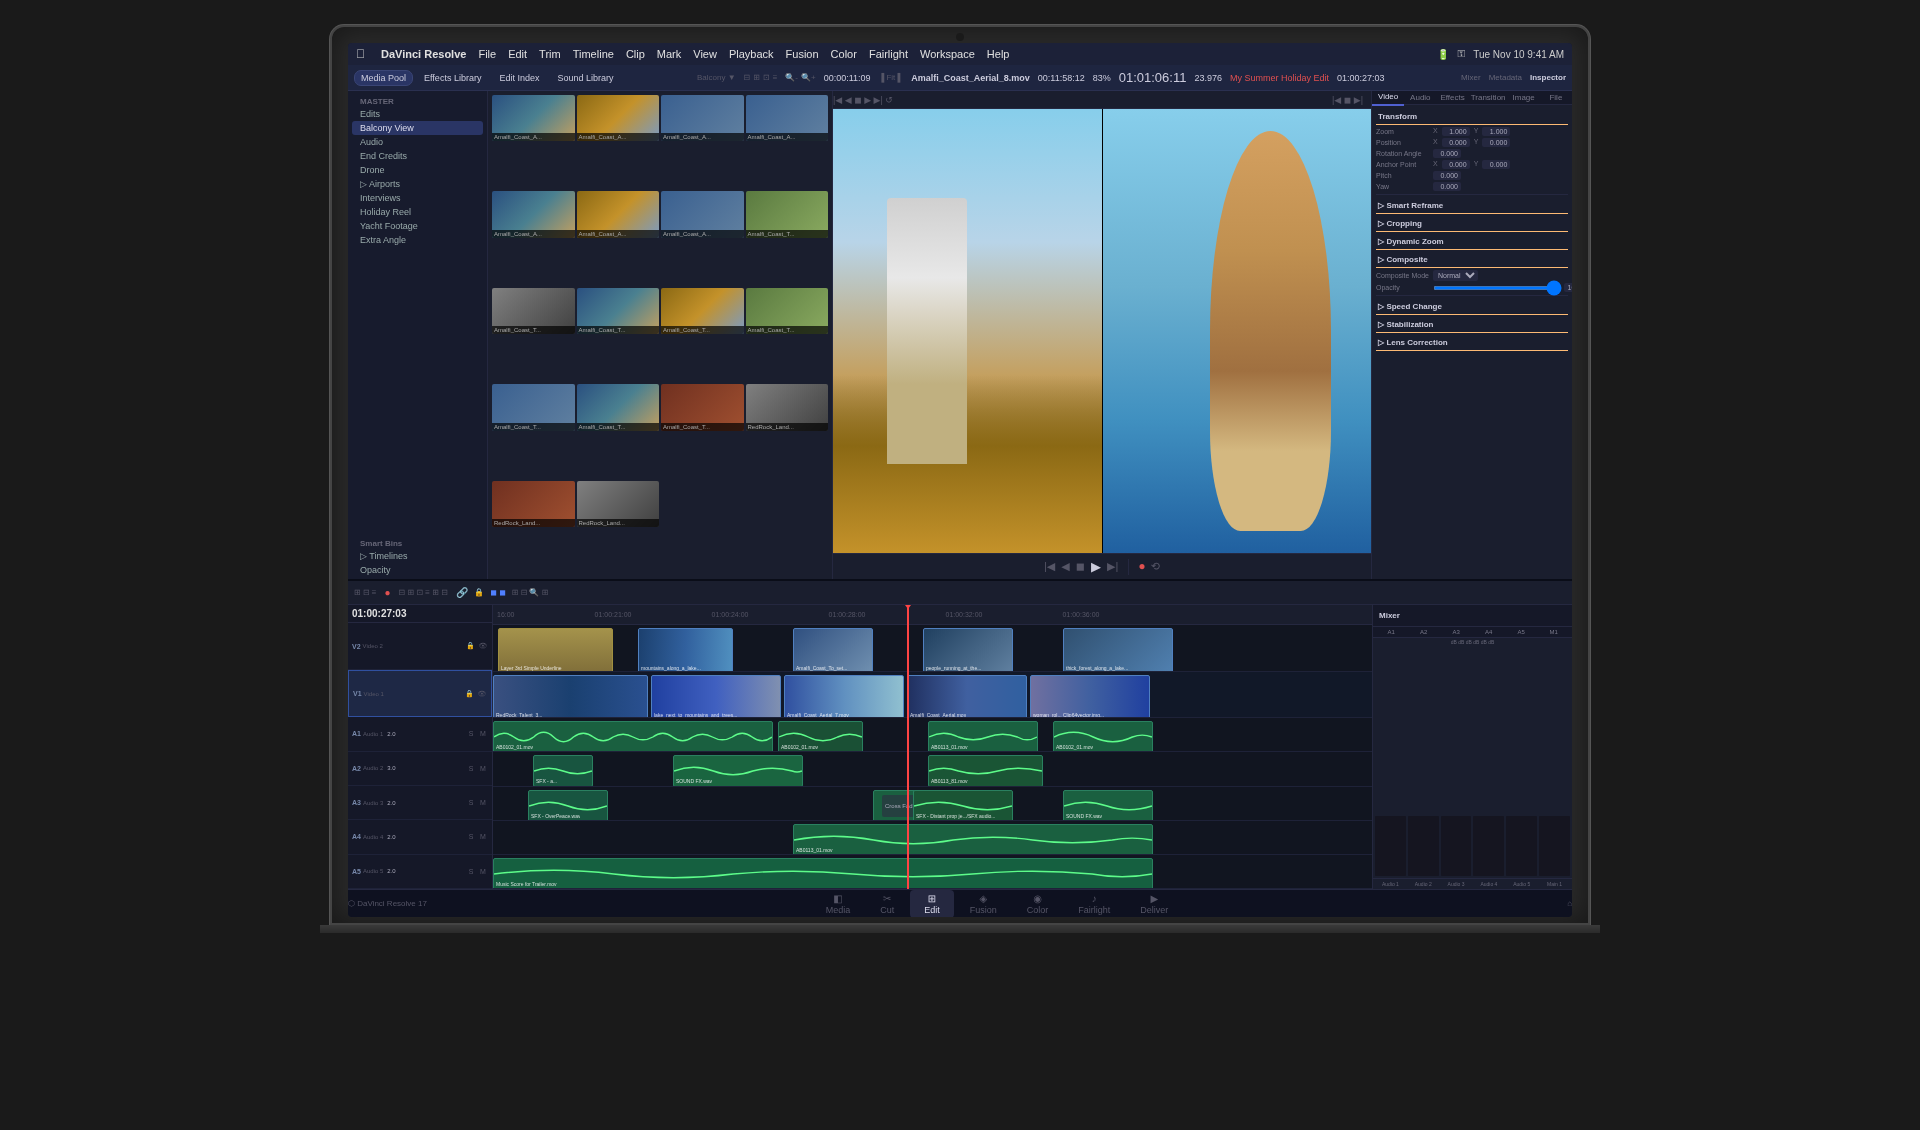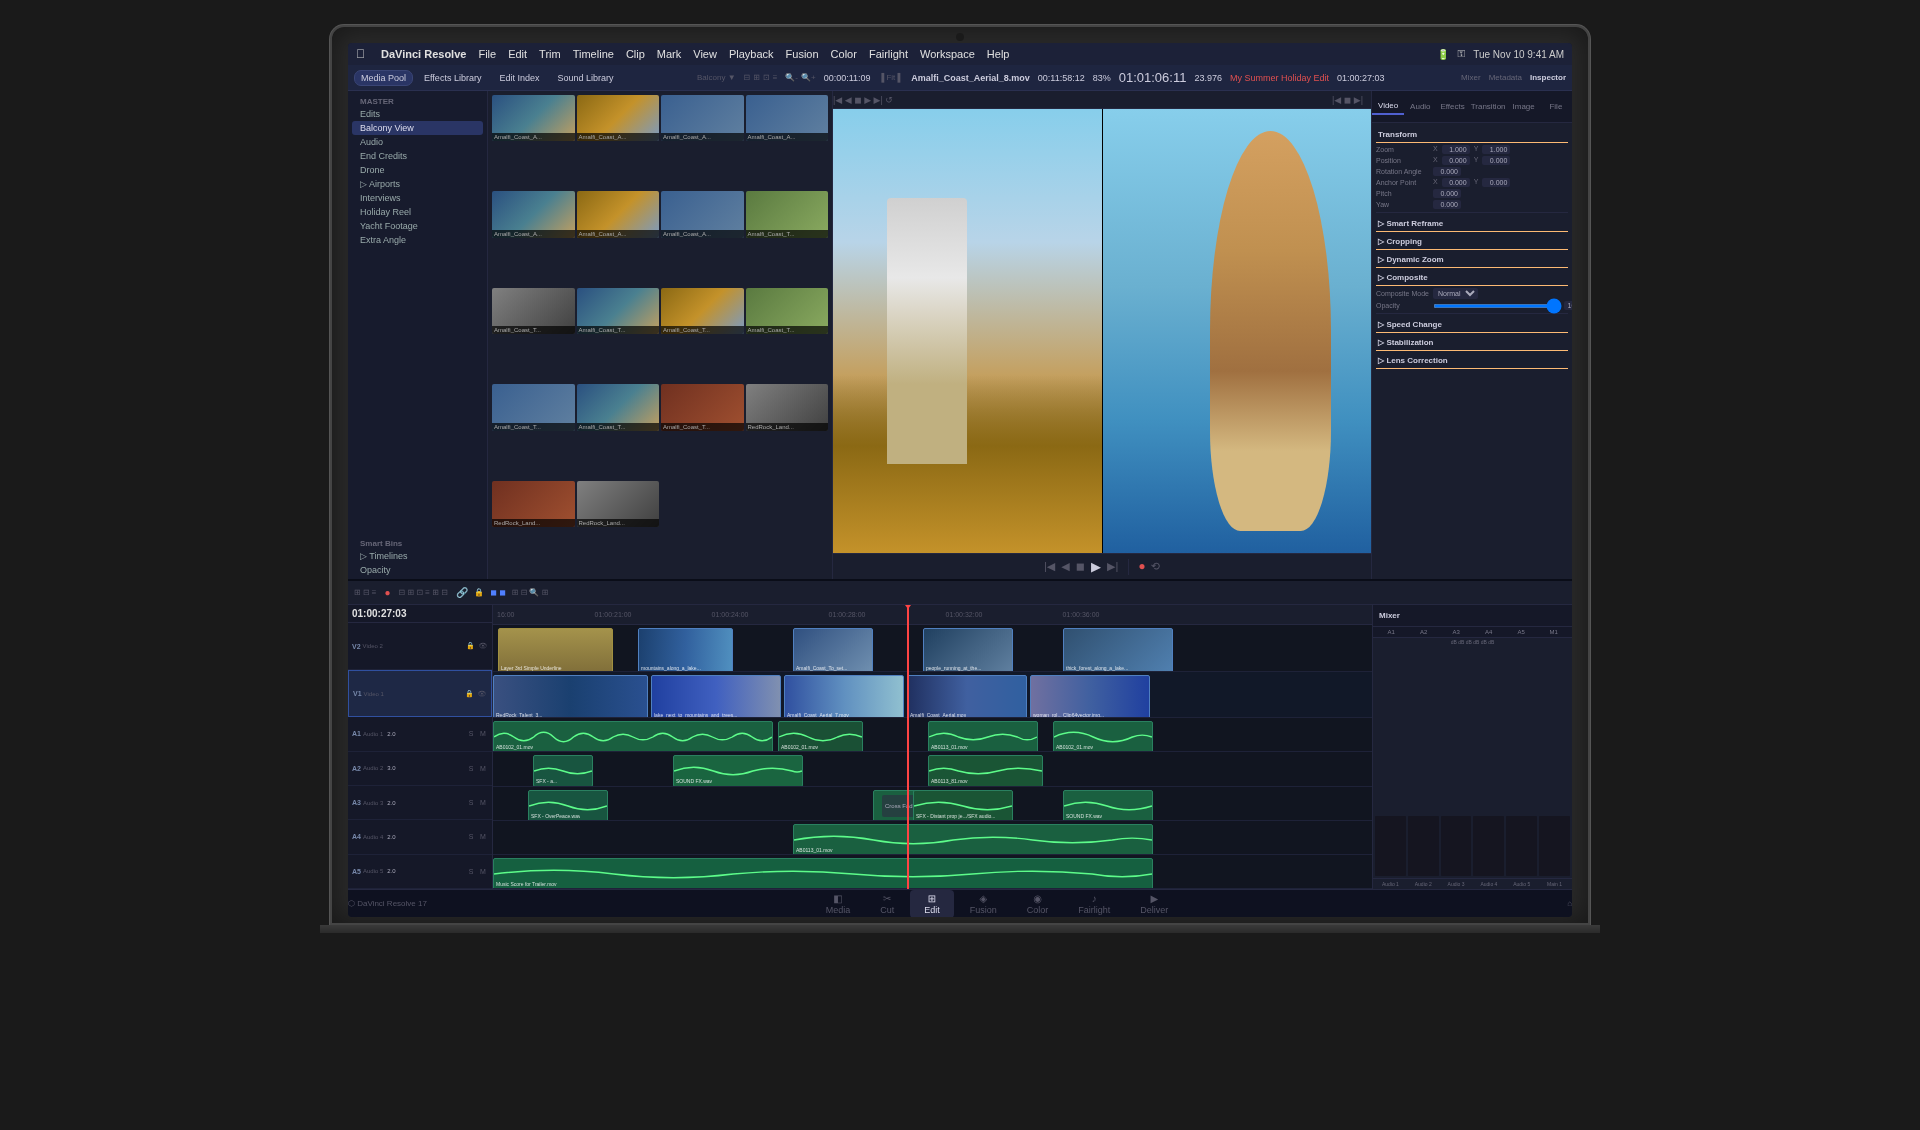--- a/index.html
+++ b/index.html
@@ -244,21 +244,21 @@
       flex-direction: column;
       flex-shrink: 0;
       font-size: 8px;
       color: #aab;
       overflow: hidden;
     }
 
     .inspector-tabs {
       display: flex;
       background: #151828;
-      height: 32px;
+      height: 14px;
       align-items: center;
       border-bottom: 1px solid #252840;
     }
 
     .inspector-tab {
       flex: 1;
       text-align: center;
       font-size: 8px;
       color: #778;
       cursor: pointer;

